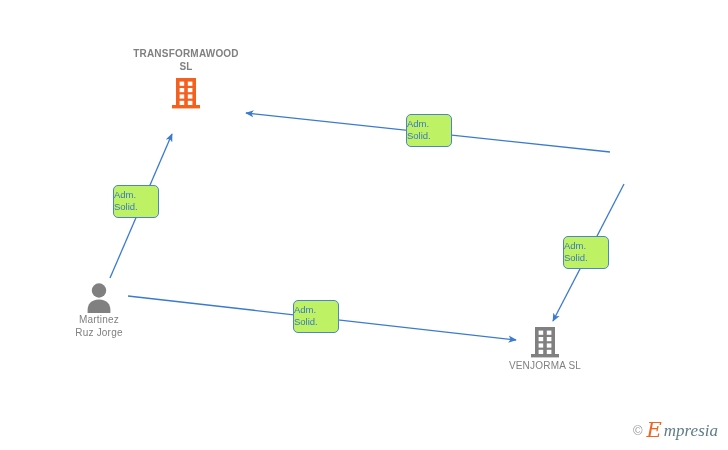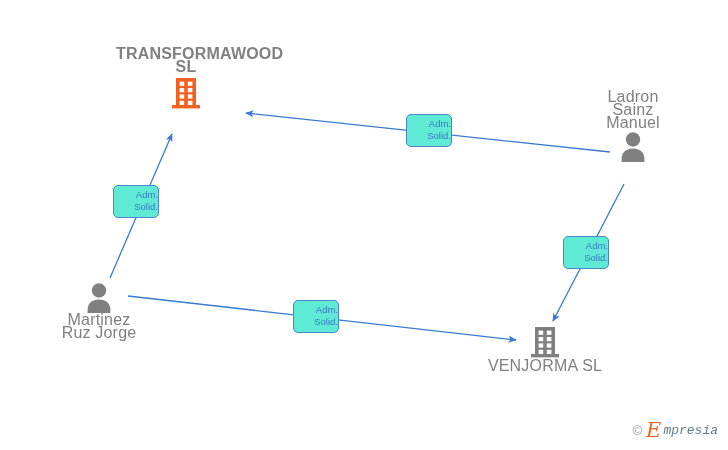--- a/index.html
+++ b/index.html
@@ -28,21 +28,21 @@
 
   
   .node {
     position: absolute;
     width: 140px;
     margin-left: -70px;
     text-align: center;
     user-select: none;
   }
   .node-label {
-    font-size: 16px;
+    font-size: 10px;
     line-height: 13px;
     color: #808080;
     letter-spacing: .2px;
     white-space: pre-line;
   }
   .node-label.company {
     font-weight: bold;
   }
   .node-icon {
     display: block;
@@ -51,24 +51,24 @@
   .node-company .node-icon { margin-top: 3px; }
   .node-person  .node-icon { margin-top: 1px; }
   .node-label.below { margin-top: 0; }
 
   
   .edge-label {
     position: absolute;
     box-sizing: border-box;
     width: 46px;
     padding: 3px 0 4px 0;
-    background: #5eead4;
+    background: #bef264;
     border: 1px solid #4a86c8;
     border-radius: 5px;
-    text-align: right;
+    text-align: left;
     font-size: 9.5px;
     line-height: 12px;
     color: #3a78c2;
     white-space: pre-line;
   }
 
   
   #watermark {
     position: absolute;
     right: 10px;
@@ -85,23 +85,23 @@
   }
   #watermark .brand-e {
     color: #ef6524;
     font-family: "DejaVu Serif", serif;
     font-style: italic;
     font-size: 21px;
     line-height: 19px;
   }
   #watermark .brand-rest {
     color: #5f7c8a;
-    font-family: Liberation Mono, monospace;
+    font-family: Liberation Serif, serif;
     font-style: italic;
-    font-size: 13px;
+    font-size: 17px;
     margin-left: -2px;
   }
 </style>
 </head>
 <body>
 
 <div id="graph-canvas">
 
   <svg id="edge-layer" viewBox="0 0 728 450" xmlns="http://www.w3.org/2000/svg">
     <defs>
@@ -129,29 +129,20 @@
       <rect x="16.8" y="5.6" width="4.6" height="4.2" fill="#ffffff"></rect>
       <rect x="8.6" y="12" width="4.6" height="4.2" fill="#ffffff"></rect>
       <rect x="16.8" y="12" width="4.6" height="4.2" fill="#ffffff"></rect>
       <rect x="8.6" y="18.4" width="4.6" height="4.2" fill="#ffffff"></rect>
       <rect x="16.8" y="18.4" width="4.6" height="4.2" fill="#ffffff"></rect>
       <rect x="8.6" y="24.8" width="4.6" height="4.2" fill="#ffffff"></rect>
       <rect x="16.8" y="24.8" width="4.6" height="4.2" fill="#ffffff"></rect>
     </svg>
   </div>
 
-  <div class="node node-person" style="left:633px; top:90px;">
-    <div class="node-label">Ladron
-Sainz
-Manuel</div>
-    <svg class="node-icon" width="30" height="32" viewBox="0 0 30 32" xmlns="http://www.w3.org/2000/svg">
-      <circle cx="15" cy="9.5" r="7.2" fill="#808080"></circle>
-      <path d="M15 18.4 c-8.2 0 -11.4 5.2 -11.4 10.6 l0 3 l22.8 0 l0 -3 c0 -5.4 -3.2 -10.6 -11.4 -10.6 z" fill="#808080"></path>
-    </svg>
-  </div>
 
   <div class="node node-person" style="left:99px; top:280px;">
     <svg class="node-icon" width="30" height="32" viewBox="0 0 30 32" xmlns="http://www.w3.org/2000/svg">
       <circle cx="15" cy="9.5" r="7.2" fill="#808080"></circle>
       <path d="M15 18.4 c-8.2 0 -11.4 5.2 -11.4 10.6 l0 3 l22.8 0 l0 -3 c0 -5.4 -3.2 -10.6 -11.4 -10.6 z" fill="#808080"></path>
     </svg>
     <div class="node-label below">Martinez
 Ruz Jorge</div>
   </div>
 

